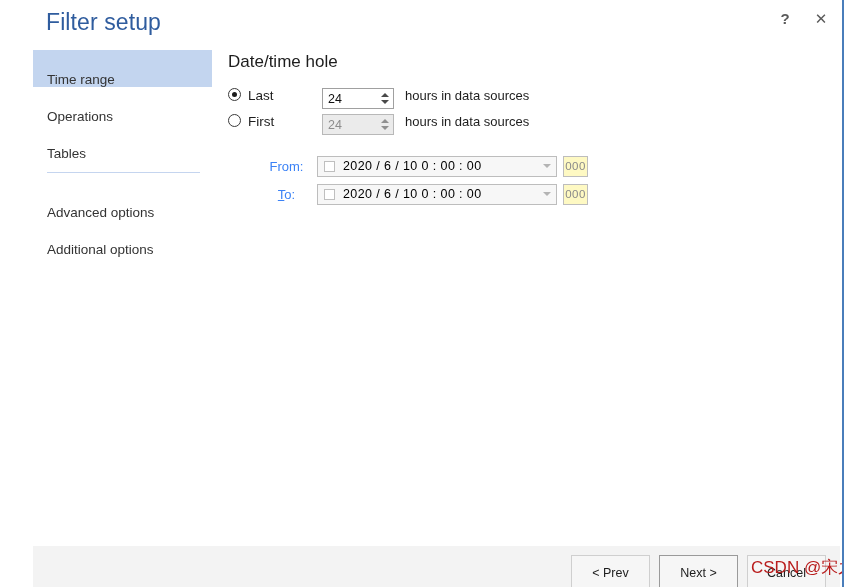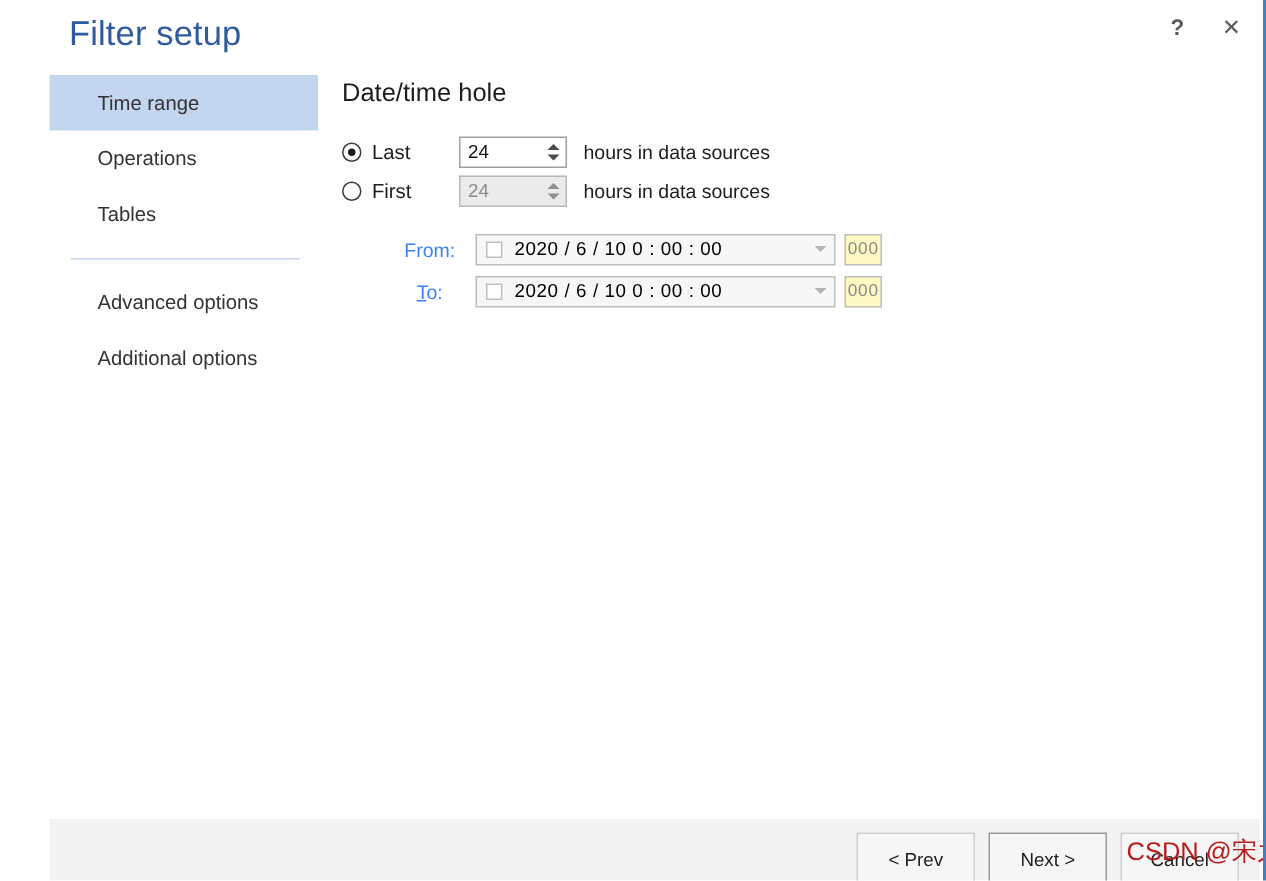--- a/index.html
+++ b/index.html
@@ -58,22 +58,22 @@
 
   
   #sidebar {
     position: absolute;
     left: 33px; top: 50px;
     width: 179px;
   }
   .side-item {
     height: 37px;
     display: flex;
-    align-items: center;
-    padding-left: 32px;
+    align-items: flex-end;
+    padding-left: 14px;
     box-sizing: border-box;
     font-size: 13.5px;
     color: #333333;
     cursor: default;
     user-select: none;
   }
   .side-item.selected {
     background: #c3d5ef;
   }
   .side-divider {
@@ -93,21 +93,21 @@
     font-size: 17px;
     color: #1d1d1d;
     margin: 0 0 16px 0;
     font-weight: normal;
     white-space: nowrap;
   }
 
   
   .radio-row {
     display: flex;
-    align-items: center;
+    align-items: flex-start;
     height: 26px;
     margin-bottom: 0px;
   }
   .radio {
     width: 13px; height: 13px;
     border-radius: 50%;
     border: 1px solid #3b3b3b;
     background: #ffffff;
     box-sizing: border-box;
     position: relative;
@@ -135,21 +135,21 @@
   .acc { text-decoration: underline; }
 
   
   .spinner {
     width: 72px; height: 21px;
     border: 1px solid #a0a0a0;
     box-sizing: border-box;
     background: #ffffff;
     display: flex;
     align-items: stretch;
-    margin-left: 4px;
+    margin-left: 20px;
   }
   .spinner.disabled {
     background: #ebebeb;
     border-color: #b8b8b8;
   }
   .spin-value {
     flex: 1 1 auto;
     font-size: 12.5px;
     color: #111111;
     display: flex;

